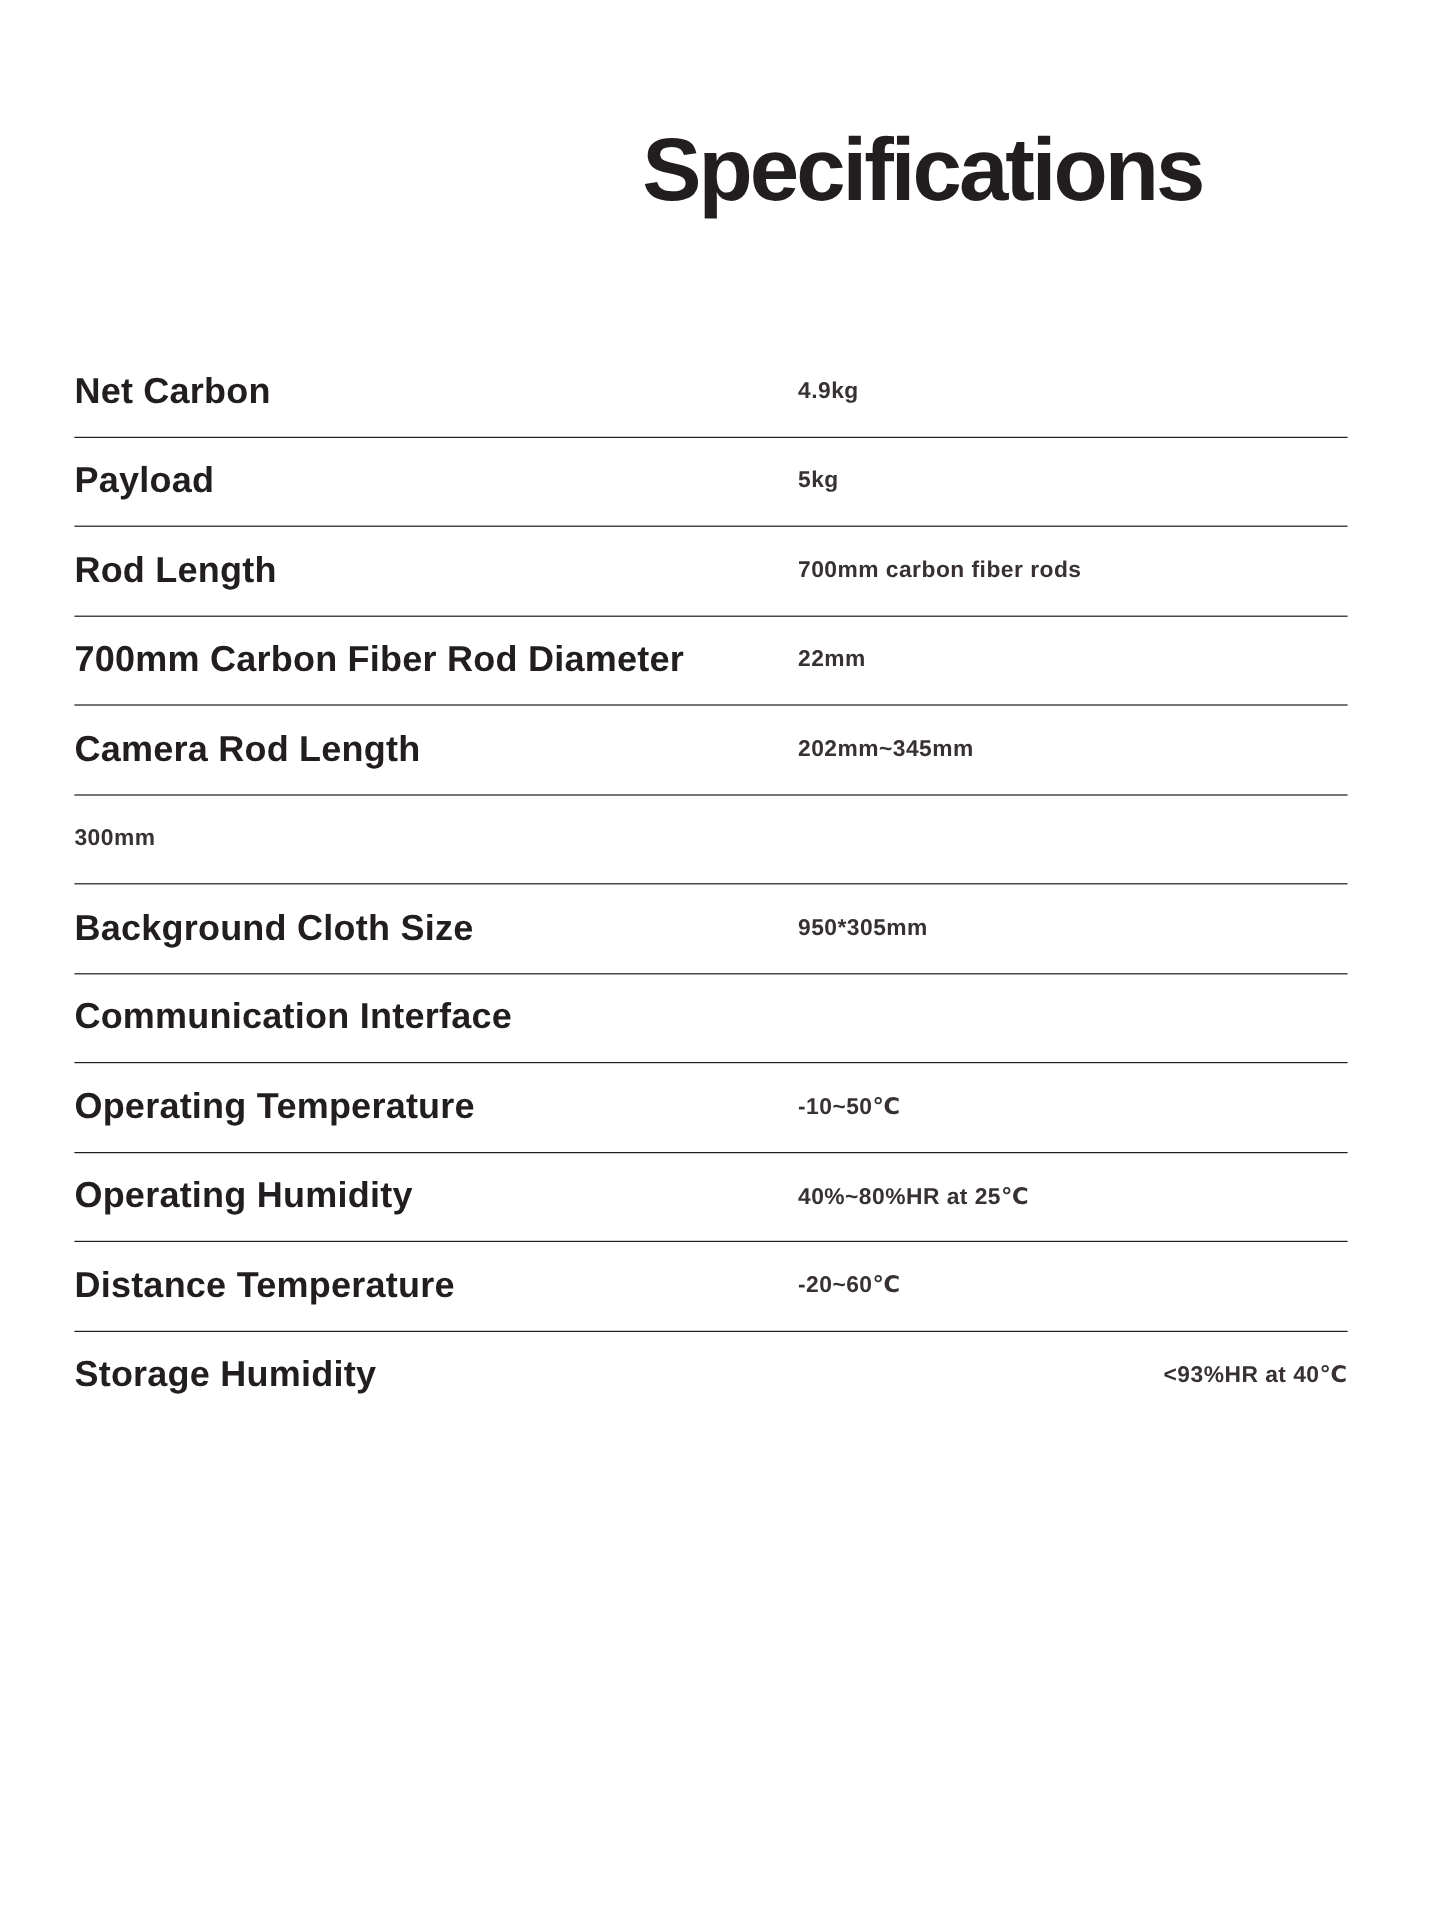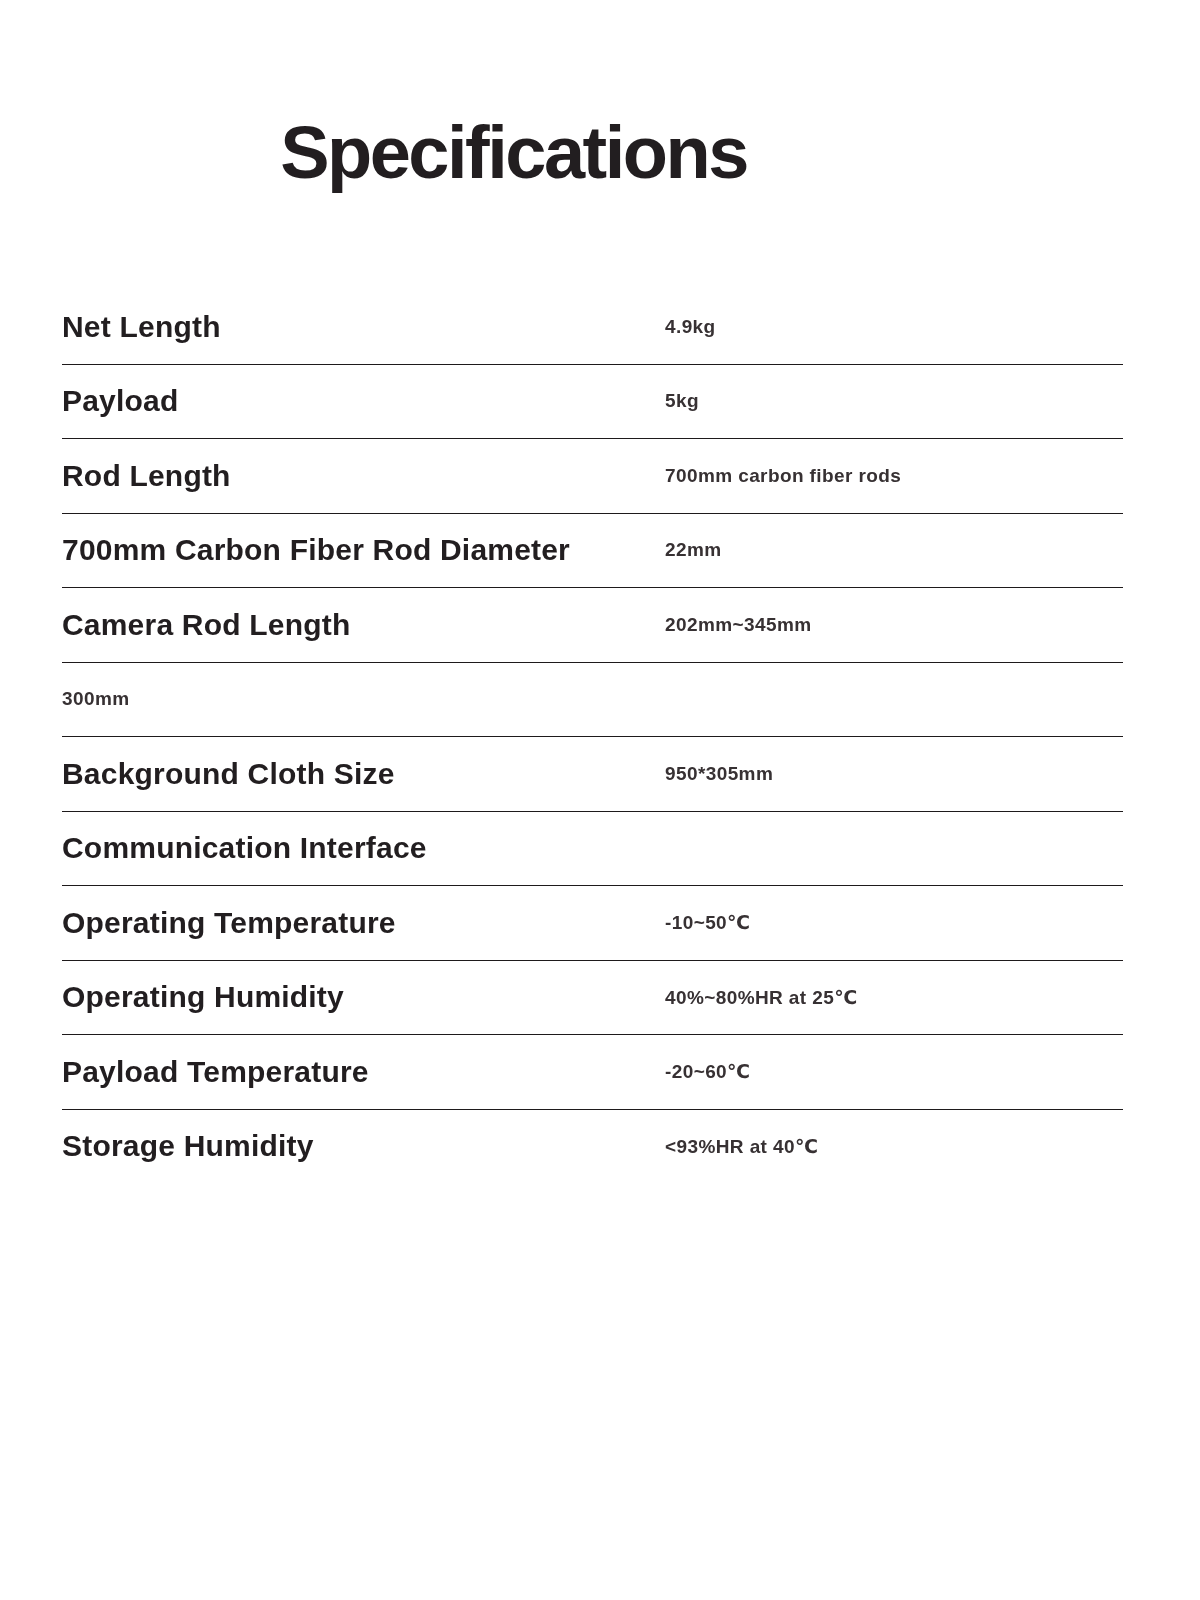--- a/index.html
+++ b/index.html
@@ -16,41 +16,42 @@
     width: 1200px;
     height: 1600px;
     background: #ffffff;
     overflow: hidden;
   }
   .title {
     position: absolute;
     top: 96px;
     left: 0;
     width: 999px;
-    margin: 14px;
-    text-align: center;
+    margin: 3px;
+    text-align: right;
     font-size: 74px;
     font-weight: 800;
     letter-spacing: -2.5px;
     color: #221e20;
   }
   .spec-table {
     position: absolute;
     top: 290px;
     left: 62px;
     width: 1061px;
   }
   .spec-row {
     display: flex;
     align-items: center;
     height: 73.5px;
     border-bottom: 1.5px solid #1e1a1b;
   }
   .spec-row:last-child {
     border-bottom: none;
+    justify-content: space-between;
   }
   .spec-label {
     width: 603px;
     flex-shrink: 0;
     font-size: 30px;
     font-weight: 700;
     letter-spacing: 0.2px;
     color: #221e20;
     white-space: nowrap;
   }
@@ -62,21 +63,21 @@
     white-space: nowrap;
   }
 </style>
 </head>
 <body>
 
 <div class="page">
   <h1 class="title">Specifications</h1>
   <div class="spec-table" id="spec-table">
   <div class="spec-row">
-    <span class="spec-label">Net Length</span>
+    <span class="spec-label">Net Carbon</span>
     <span class="spec-value">4.9kg</span>
   </div>
 
   <div class="spec-row">
     <span class="spec-label">Payload</span>
     <span class="spec-value">5kg</span>
   </div>
 
   <div class="spec-row">
     <span class="spec-label">Rod Length</span>
@@ -113,21 +114,21 @@
     <span class="spec-label">Operating Temperature</span>
     <span class="spec-value">-10~50℃</span>
   </div>
 
   <div class="spec-row">
     <span class="spec-label">Operating Humidity</span>
     <span class="spec-value">40%~80%HR at 25℃</span>
   </div>
 
   <div class="spec-row">
-    <span class="spec-label">Payload Temperature</span>
+    <span class="spec-label">Distance Temperature</span>
     <span class="spec-value">-20~60℃</span>
   </div>
 
   <div class="spec-row">
     <span class="spec-label">Storage Humidity</span>
     <span class="spec-value">&lt;93%HR at 40℃</span>
   </div>
 </div>
 </div>
 

